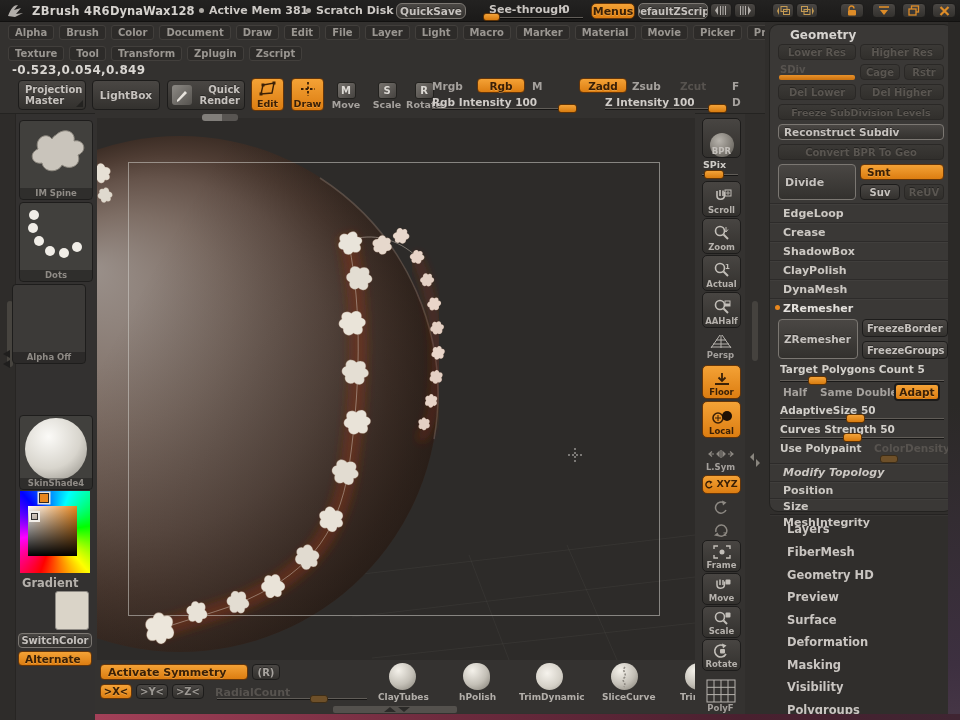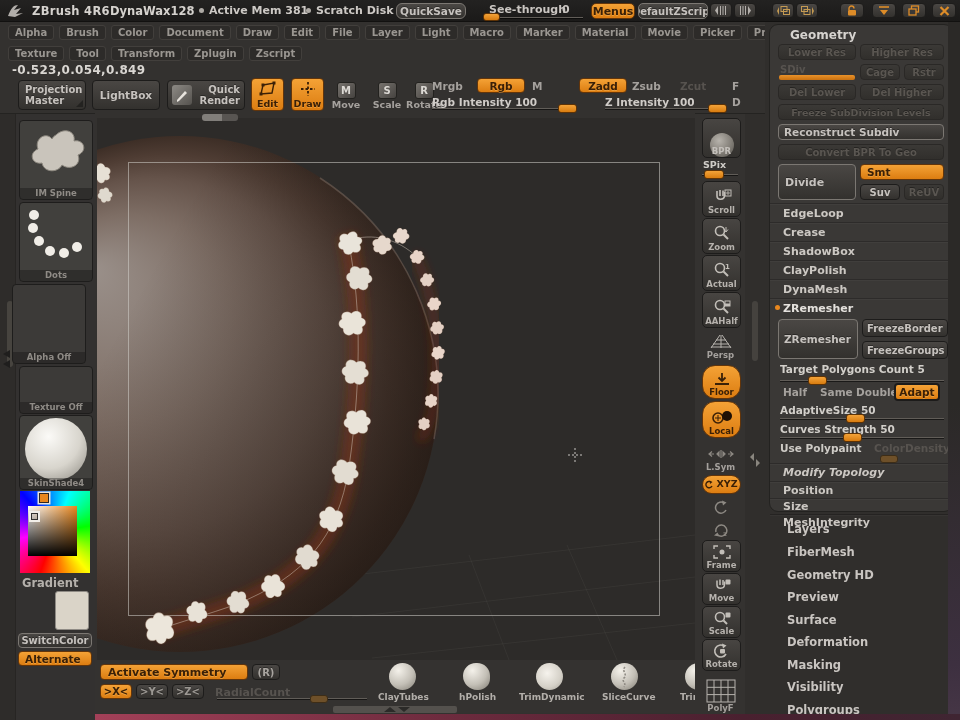--- a/index.html
+++ b/index.html
@@ -24,21 +24,21 @@
   .track{position:absolute;height:1px;background:#615d58;box-shadow:0 1px 0 rgba(0,0,0,.55);}
   .handle{position:absolute;background:linear-gradient(180deg,#f3a339,#d87c10);
        border:1px solid #5f3305;border-radius:3px;}
   .handle.dimh{background:#6e5029;border-color:#3d2d17;}
   .thumb{position:absolute;background:#41403d;border:1px solid #1e1d1c;border-radius:4px;overflow:hidden;}
   .thumb .tlabel{position:absolute;left:0;right:0;bottom:0;height:11px;line-height:11px;
        text-align:center;font-size:8.5px;font-weight:bold;color:#8f8b86;background:rgba(15,15,14,.35);}
   .shelf-btn{position:absolute;left:702px;width:37px;background:linear-gradient(180deg,#484542,#33312e);
        border:1px solid #1d1c1b;border-radius:5px;display:flex;flex-direction:column;
        align-items:center;justify-content:flex-end;}
-  .shelf-btn.orange{background:linear-gradient(180deg,#f4a236,#dc7d11);border-color:#63350a;border-radius:13px;}
+  .shelf-btn.orange{background:linear-gradient(180deg,#f4a236,#dc7d11);border-color:#63350a;}
   .shelf-btn .slabel{font-size:8.5px;font-weight:bold;color:#b6b2ad;line-height:10px;padding-bottom:1px;}
   .shelf-btn.orange .slabel{color:#3a2007;}
   .shelf-flat{position:absolute;left:702px;width:37px;display:flex;flex-direction:column;
        align-items:center;justify-content:flex-end;}
   .shelf-flat .slabel{font-size:8.5px;font-weight:bold;color:#a5a19d;line-height:10px;}
   .geo-row{position:absolute;left:0;width:100%;font-weight:bold;font-size:11px;color:#ccc8c3;
        display:flex;align-items:center;padding-left:13px;box-sizing:border-box;
        border-top:1px solid rgba(0,0,0,.22);box-shadow:inset 0 1px 0 rgba(255,255,255,.03);}
   .section-row{position:absolute;font-weight:bold;font-size:11.5px;color:#c9c5c1;white-space:nowrap;}
   .sphere{border-radius:50%;background:radial-gradient(circle at 35% 28%,#f4f1ea,#c3bfb6 55%,#8e8a81 90%);
@@ -248,23 +248,20 @@
             <circle cx="30" cy="48" r="5"></circle>
             <circle cx="44" cy="50" r="5"></circle>
             <circle cx="57" cy="44" r="5"></circle>
           </g>
         </svg>
       <span class="tlabel">Dots</span>
     </div>
     <div class="thumb" style="left:12px;top:170px;width:72px;height:78px;background:#3c3a38;">
       <span class="tlabel">Alpha Off</span>
     </div>
-    <div class="thumb" style="left:19px;top:252px;width:72px;height:46px;background:#3c3a38;">
-      <span class="tlabel">Texture Off</span>
-    </div>
     <div class="thumb" style="left:19px;top:301px;width:72px;height:73px;">
       <span class="abs" style="left:5px;top:2px;width:62px;height:62px;border-radius:50%;background:radial-gradient(circle at 38% 30%,#fbfaf7,#d8d5cd 55%,#a3a098 85%,#8b887f);"></span>
       <span class="tlabel">SkinShade4</span>
     </div>
 
     <div class="abs" style="left:20px;top:377px;width:70px;height:82px;background:conic-gradient(from 200deg,#ff0000,#ff00ff,#0000ff,#00ffff,#00ff00,#ffff00,#ff0000);">
       <div class="abs" style="left:8px;top:15px;width:49px;height:50px;background:linear-gradient(to bottom,rgba(0,0,0,0),#000),linear-gradient(to right,#fff,#e8871e);"></div>
       <div class="abs" style="left:19px;top:2px;width:10px;height:10px;background:#e8871e;border:1.5px solid #2a2827;box-shadow:0 0 0 1.5px #e7e3dd;"></div>
       <div class="abs" style="left:9px;top:20px;width:11px;height:11px;border:2px solid #f2efe9;box-shadow:inset 0 0 0 1px #33312f;"></div>
     </div>

